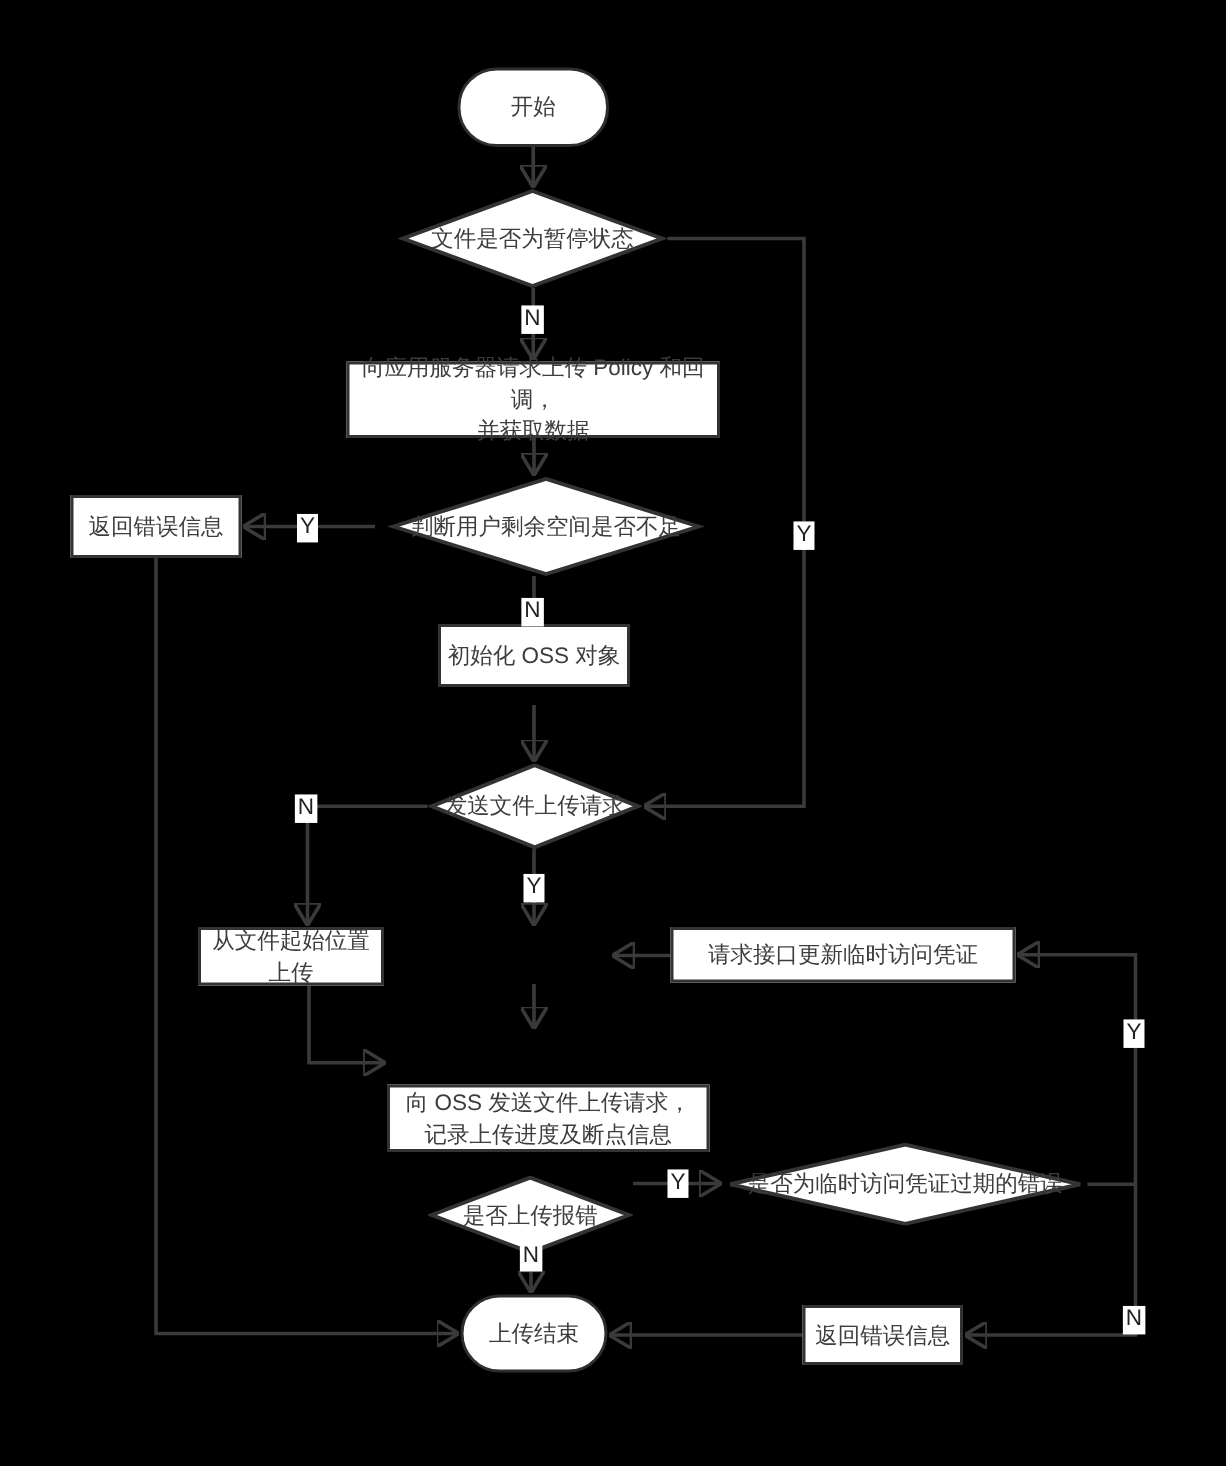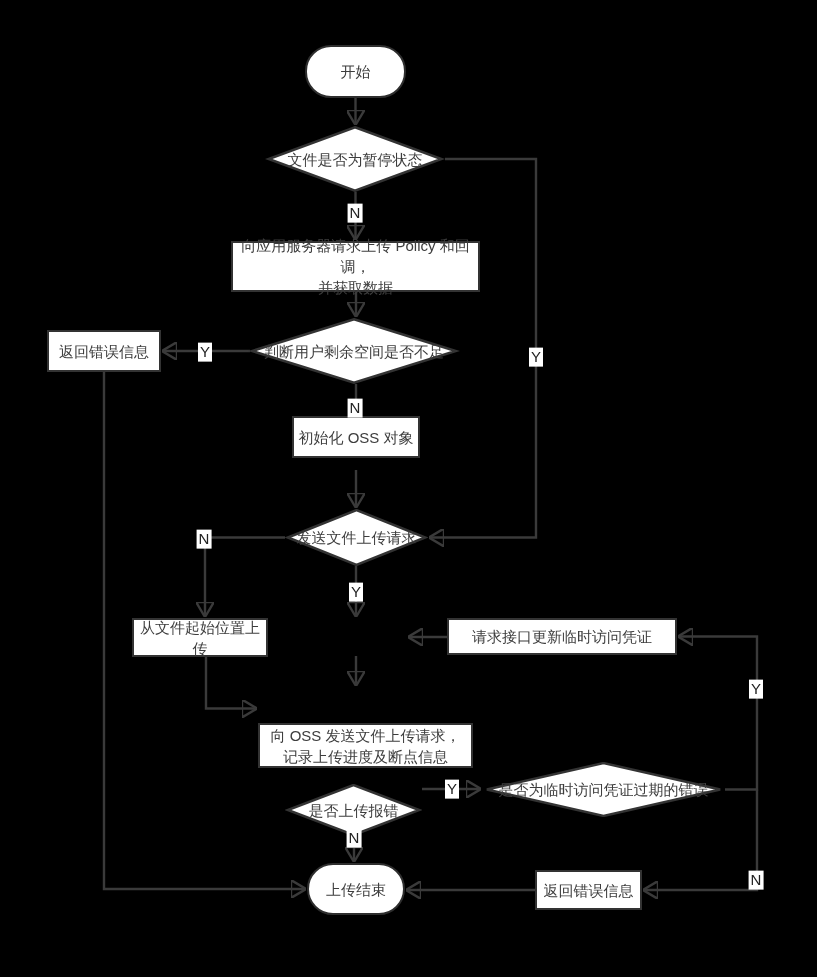--- a/index.html
+++ b/index.html
@@ -85,21 +85,21 @@
       <polygon points="50,2 98,50 50,98 2,50" vector-effect="non-scaling-stroke"></polygon>
     </svg>
     <span class="node-label">文件是否为暂停状态</span>
   </div>
 
   <div class="node proc" style="left:231px;top:241px;width:249px;height:51px">
     <span class="node-label">向应用服务器请求上传 Policy 和回调，
 并获取数据</span>
   </div>
 
-  <div class="node diamond" style="left:248px;top:318px;width:212px;height:66px">
+  <div class="node diamond" style="left:258px;top:318px;width:212px;height:66px">
     <svg viewBox="0 0 100 100" preserveAspectRatio="none">
       <polygon points="50,2 98,50 50,98 2,50" vector-effect="non-scaling-stroke"></polygon>
     </svg>
     <span class="node-label">判断用户剩余空间是否不足</span>
   </div>
 
   <div class="node proc" style="left:47px;top:330px;width:114px;height:42px">
     <span class="node-label">返回错误信息</span>
   </div>
 
@@ -107,21 +107,21 @@
     <span class="node-label">初始化 OSS 对象</span>
   </div>
 
   <div class="node diamond" style="left:285px;top:509px;width:143px;height:57px">
     <svg viewBox="0 0 100 100" preserveAspectRatio="none">
       <polygon points="50,2 98,50 50,98 2,50" vector-effect="non-scaling-stroke"></polygon>
     </svg>
     <span class="node-label">发送文件上传请求</span>
   </div>
 
-  <div class="node proc" style="left:132px;top:618px;width:136px;height:39px">
+  <div class="node proc" style="left:132px;top:618px;width:124px;height:39px">
     <span class="node-label">从文件起始位置上传</span>
   </div>
 
 
   <div class="node proc" style="left:447px;top:618px;width:230px;height:37px">
     <span class="node-label">请求接口更新临时访问凭证</span>
   </div>
 
   <div class="node proc" style="left:258px;top:723px;width:215px;height:45px">
     <span class="node-label">向 OSS 发送文件上传请求，

